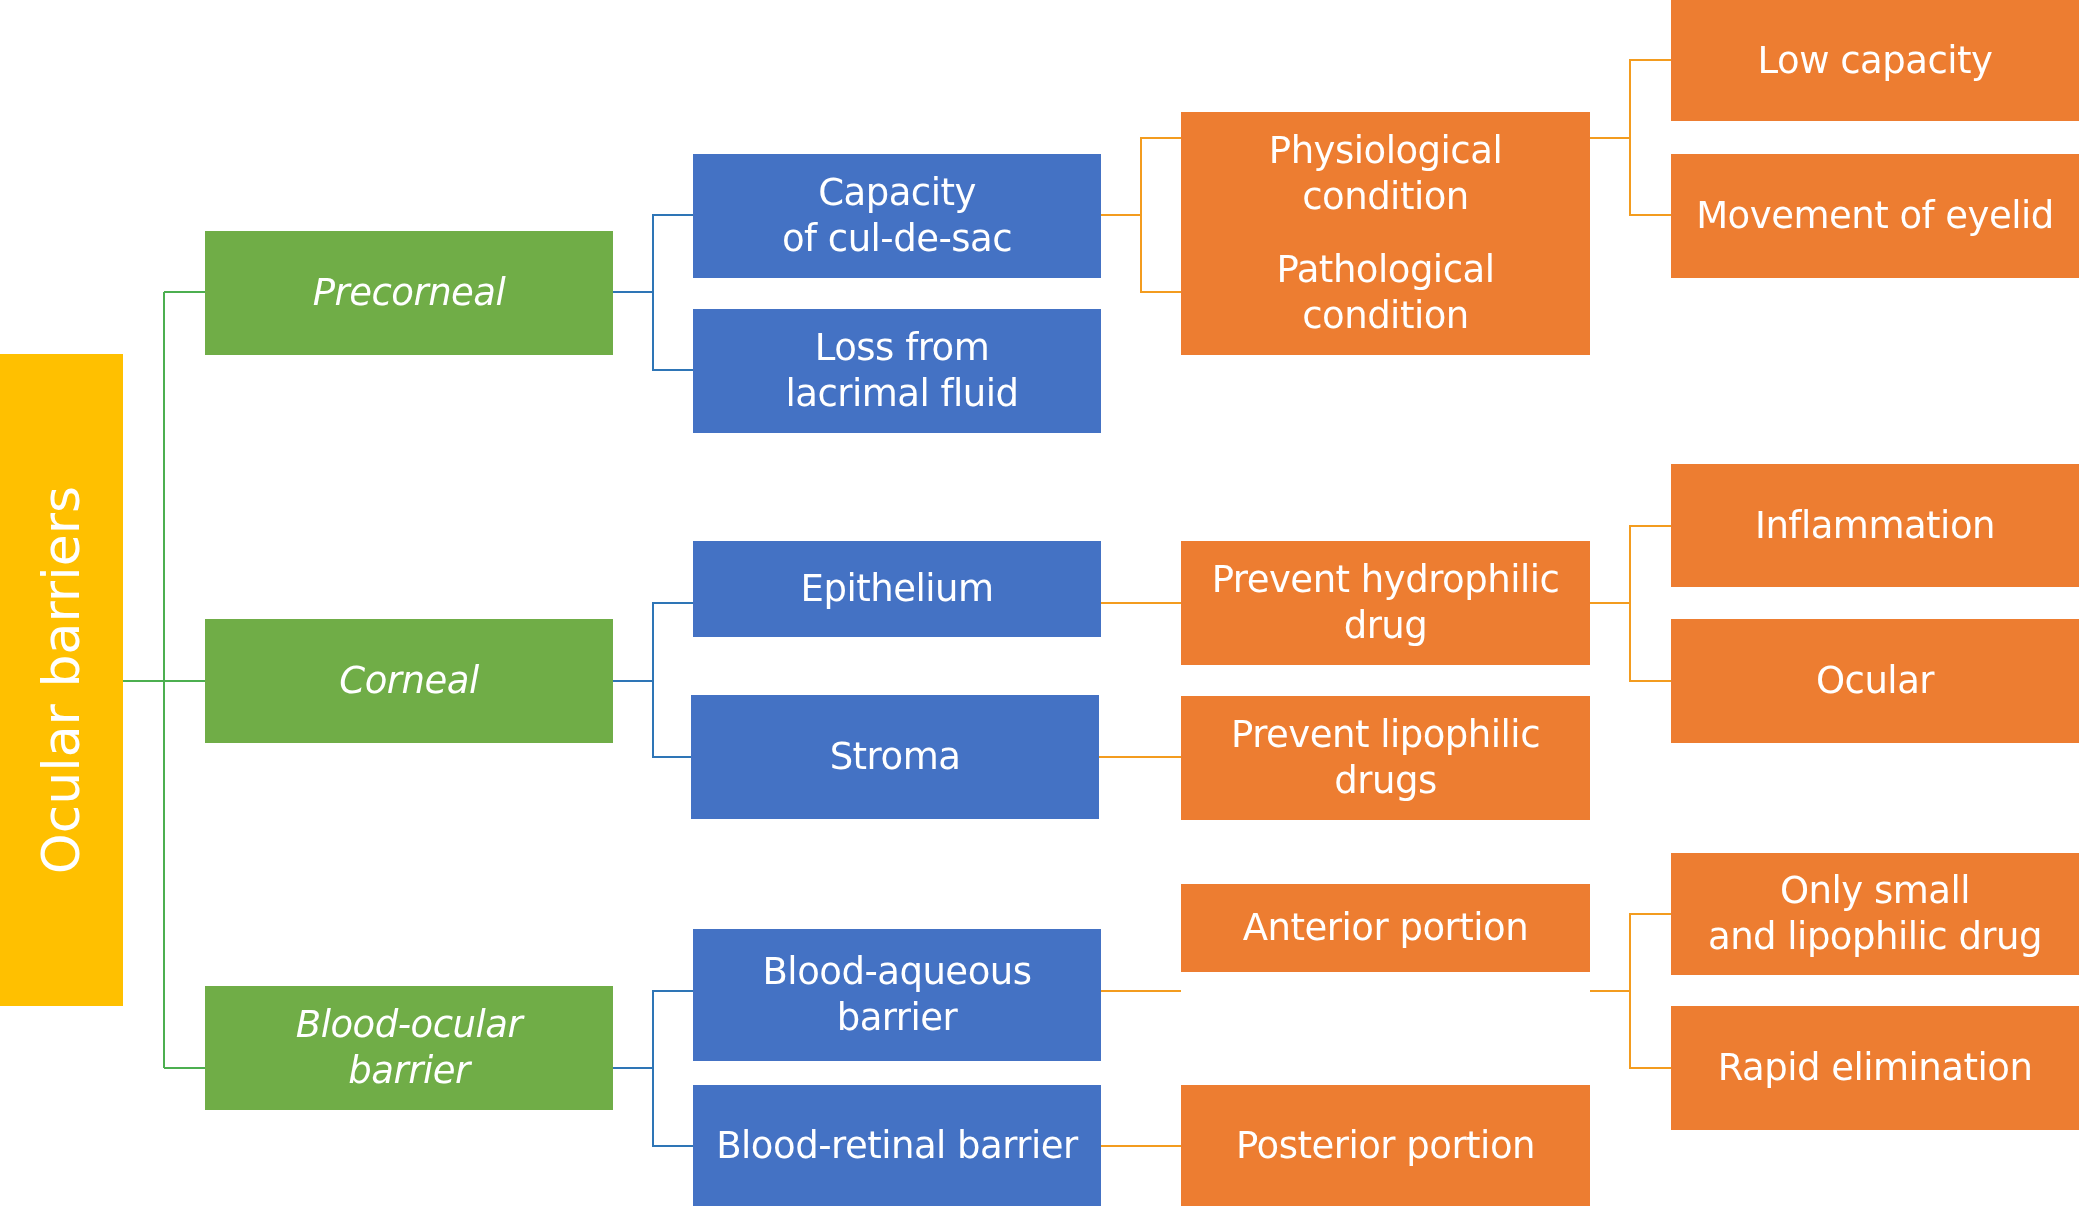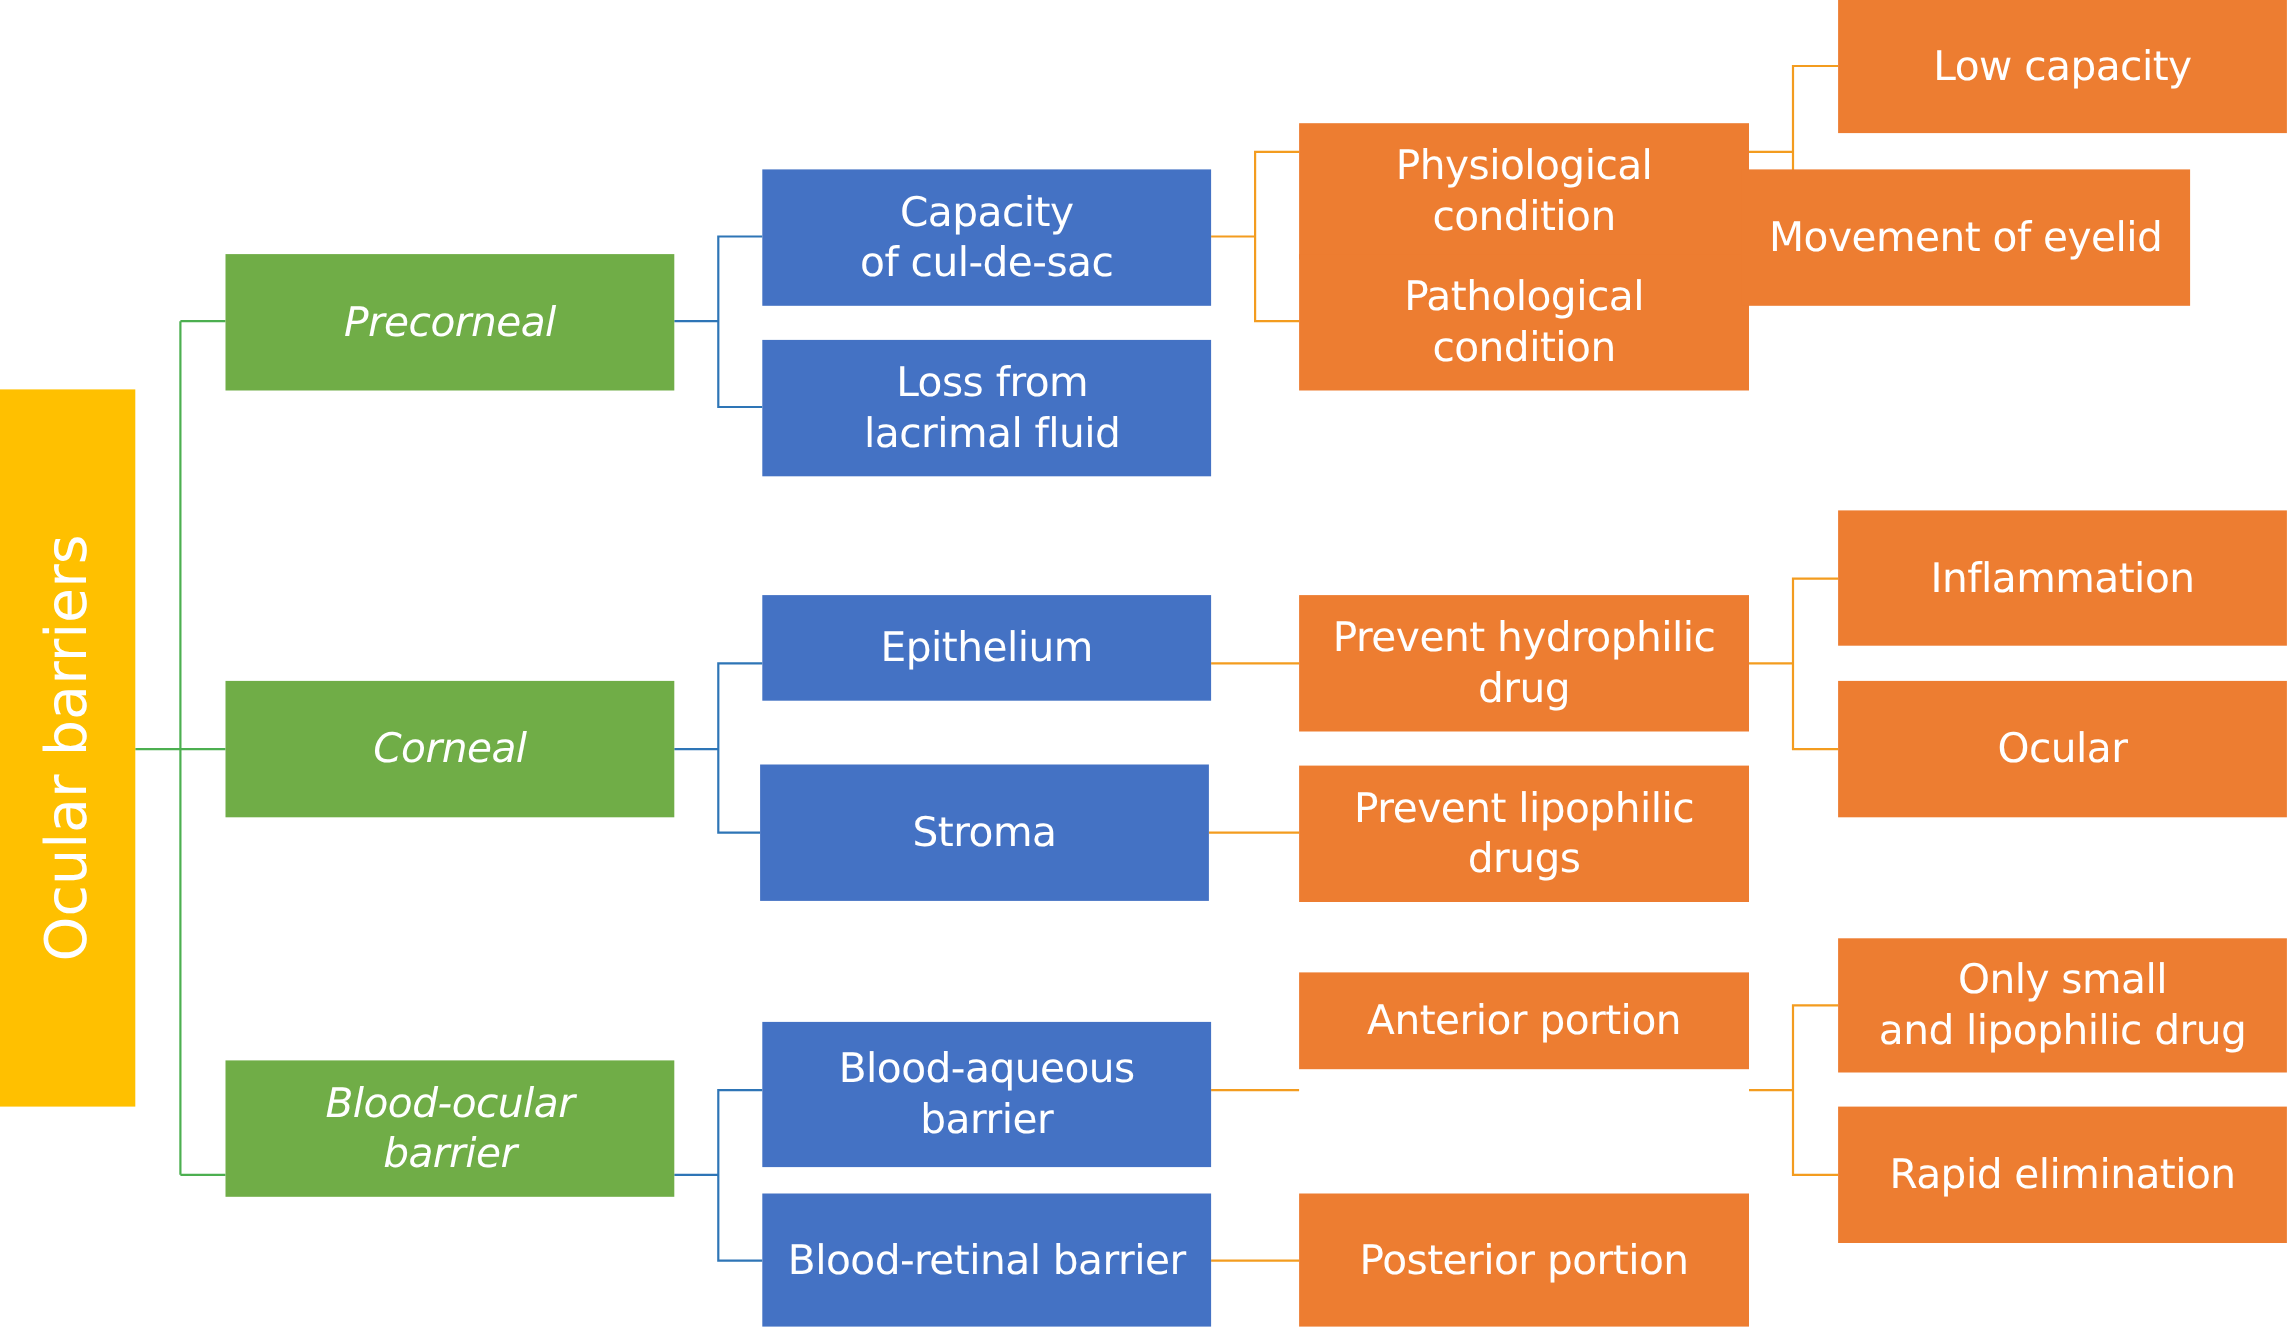--- a/index.html
+++ b/index.html
@@ -52,21 +52,21 @@
     <polyline points="1671,914 1630,914 1630,1068 1671,1068"></polyline>
   </g>
 </svg>
 
 <div class="box root" style="left:0;top:354px;width:123px;height:652px;">
   <span>Ocular barriers</span>
 </div>
 
 <div class="box l1" style="left:205px;top:231px;width:408px;height:124px;">Precorneal</div>
 <div class="box l1" style="left:205px;top:619px;width:408px;height:124px;">Corneal</div>
-<div class="box l1" style="left:205px;top:964px;width:408px;height:124px;">Blood-ocular
+<div class="box l1" style="left:205px;top:986px;width:408px;height:124px;">Blood-ocular
 barrier</div>
 
 <div class="box l2" style="left:693px;top:154px;width:408px;height:124px;">Capacity
 of cul-de-sac</div>
 <div class="box l2" style="left:693px;top:309px;width:408px;height:124px;padding-left:16px;">Loss from
 lacrimal fluid</div>
 <div class="box l2" style="left:693px;top:541px;width:408px;height:96px;">Epithelium</div>
 <div class="box l2" style="left:691px;top:695px;width:408px;height:124px;">Stroma</div>
 <div class="box l2" style="left:693px;top:929px;width:408px;height:132px;">Blood-aqueous
 barrier</div>
@@ -77,18 +77,18 @@
 <div class="box l3" style="left:1181px;top:231px;width:409px;height:124px;">Pathological
 condition</div>
 <div class="box l3" style="left:1181px;top:541px;width:409px;height:124px;">Prevent  hydrophilic
 drug</div>
 <div class="box l3" style="left:1181px;top:696px;width:409px;height:124px;">Prevent lipophilic
 drugs</div>
 <div class="box l3" style="left:1181px;top:884px;width:409px;height:88px;text-align:right;">Anterior portion</div>
 <div class="box l3" style="left:1181px;top:1085px;width:409px;height:121px;">Posterior portion</div>
 
 <div class="box l3" style="left:1671px;top:0;width:408px;height:121px;">Low capacity</div>
-<div class="box l3" style="left:1583px;top:154px;width:408px;height:124px;">Movement of eyelid</div>
+<div class="box l3" style="left:1671px;top:154px;width:408px;height:124px;">Movement of eyelid</div>
 <div class="box l3" style="left:1671px;top:464px;width:408px;height:123px;">Inflammation</div>
 <div class="box l3" style="left:1671px;top:619px;width:408px;height:124px;">Ocular</div>
 <div class="box l3" style="left:1671px;top:853px;width:408px;height:122px;">Only small
 and lipophilic drug</div>
 <div class="box l3" style="left:1671px;top:1006px;width:408px;height:124px;">Rapid elimination</div>
 
 </body></html>

